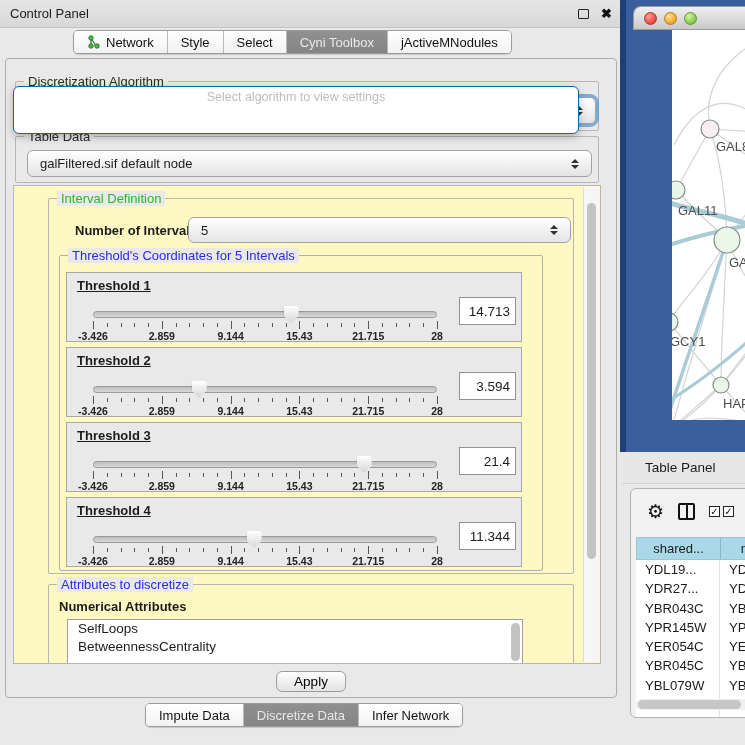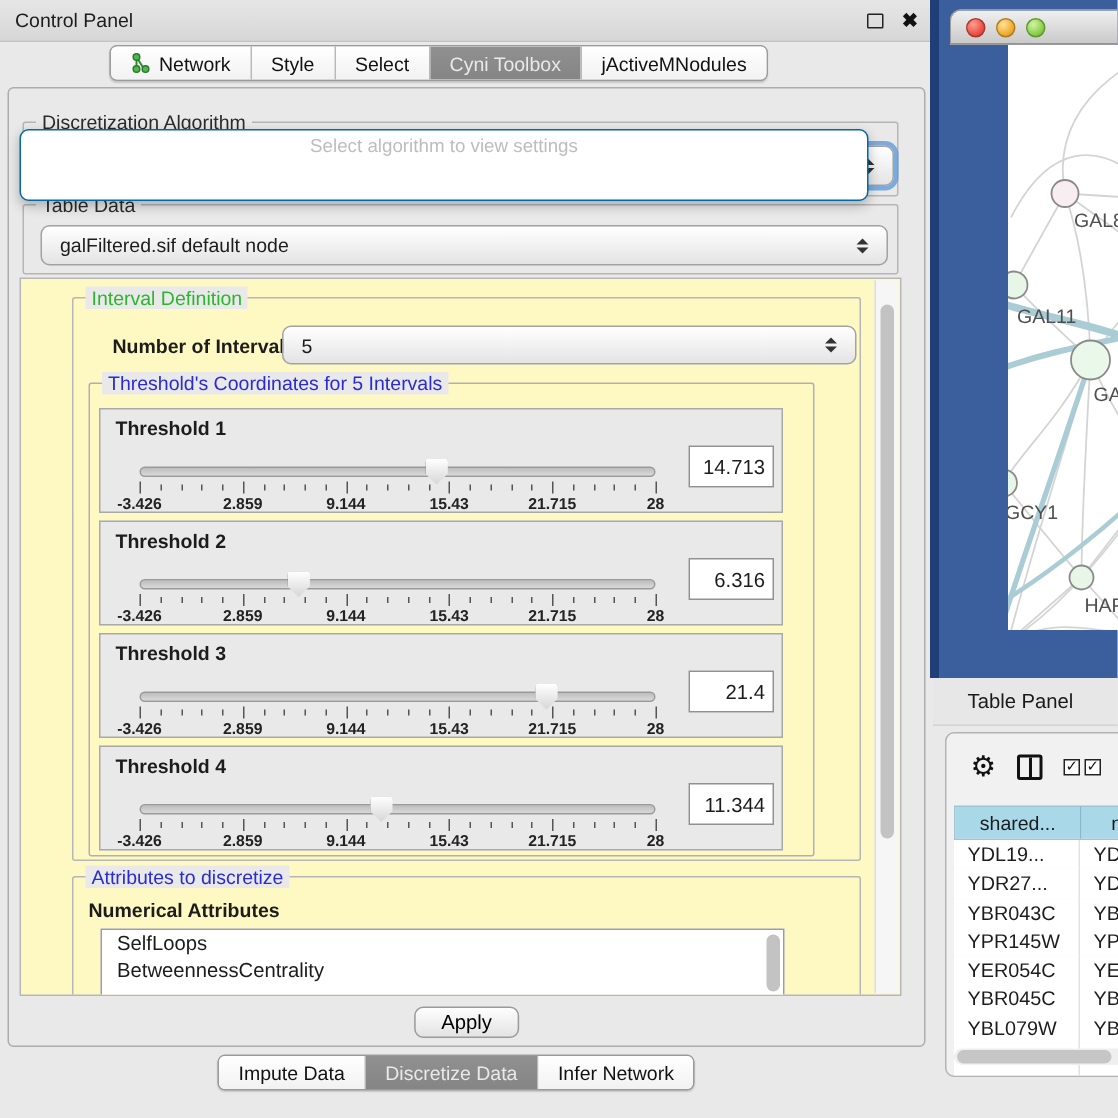--- a/index.html
+++ b/index.html
@@ -64,21 +64,21 @@
   #v-scrollbar .thumb { position:absolute; left:3px; top:16px; width:9px; height:356px;
     background:#c3c3c3; border-radius:5px; }
 
   #interval-group { left:34px; top:12px; width:526px; height:376px; }
   #noi-label { position:absolute; left:26px; top:24px; font-size:13px; font-weight:bold; }
   #noi-combo { left:139px; top:18px; width:383px; height:26px; }
   #thr-group { left:10px; top:56px; width:484px; height:316px; border-color:#b0b0b0; }
 
   .thr-panel { position:absolute; left:6px; width:456px; height:70px;
     border:1px solid #a9a9a9; background:#e9e9e9; }
-  .thr-label { position:absolute; left:10px; top:5px; font-size:13px; font-weight:bold; }
+  .thr-label { position:absolute; left:10px; top:5px; font-size:13px; font-weight:bold;text-decoration:underline; }
   .slider { position:absolute; left:26px; top:36px; width:344px; height:30px; }
   .slider-track { position:absolute; left:0; right:0; top:2px; height:7px;
     background:linear-gradient(#bdbdbd,#d9d9d9); border:1px solid #9a9a9a; border-radius:4px; }
   .slider-thumb { position:absolute; top:-3px; width:15px; height:17px;
     background:linear-gradient(#ffffff,#d6d6d6);
     clip-path:polygon(8% 0,92% 0,100% 12%,100% 58%,50% 100%,0 58%,0 12%);
     filter:drop-shadow(0 0 1px #777); }
   .ticks { position:absolute; left:0; right:0; top:12px; height:9px; }
   .tick { position:absolute; top:2px; width:1px; height:4px; background:#555; }
   .tick.major { top:0; height:8px; }
@@ -300,21 +300,21 @@
                 </div>
                 <div class="tick-labels">
                   <span style="left: 0%;">-3.426</span>
                   <span style="left: 20%;">2.859</span>
                   <span style="left: 40%;">9.144</span>
                   <span style="left: 60%;">15.43</span>
                   <span style="left: 80%;">21.715</span>
                   <span style="left: 100%;">28</span>
                 </div>
               </div>
-              <div class="thr-value">6.316</div>
+              <div class="thr-value">3.594</div>
             </div>
             <div class="thr-panel" style="top: 166px;">
               <div class="thr-label">Threshold 3</div>
               <div class="slider">
                 <div class="slider-track"></div>
                 <div class="slider-thumb" style="left: calc(79% - 8px);"></div>
                 <div class="ticks">
                   <span class="tick major" style="left: 0%;"></span>
                   <span class="tick" style="left: 4%;"></span>
                   <span class="tick" style="left: 8%;"></span>

